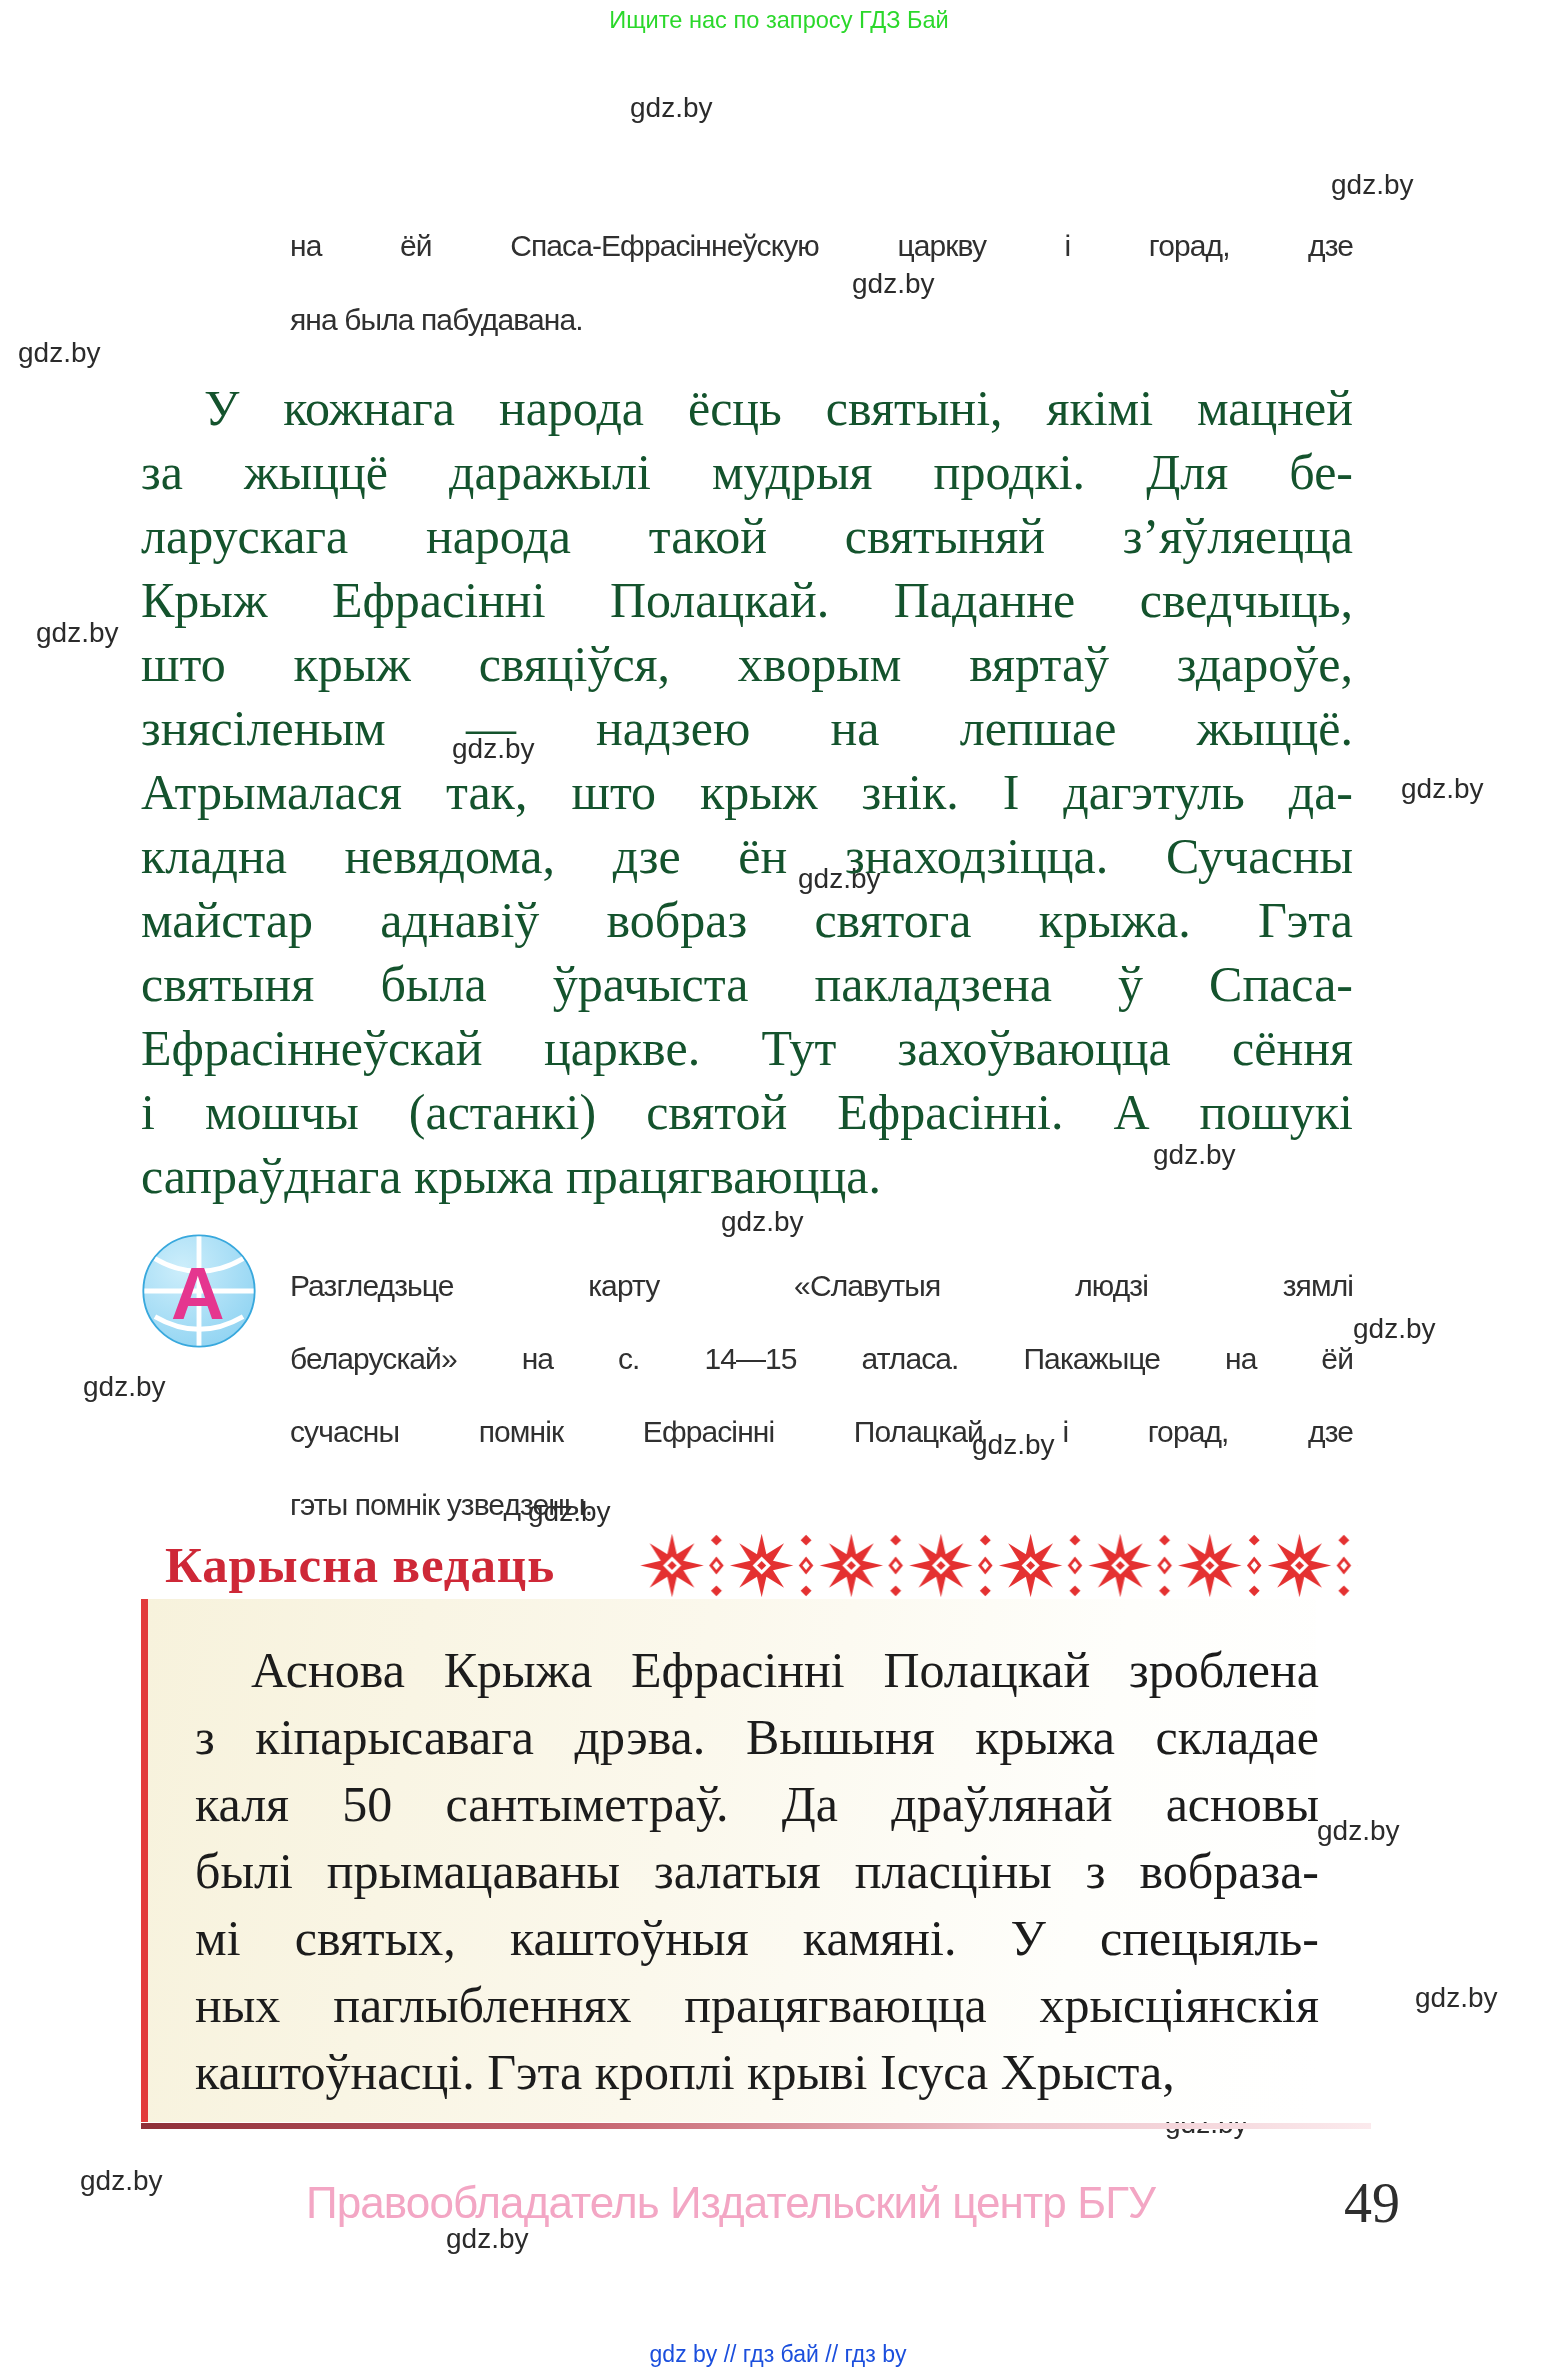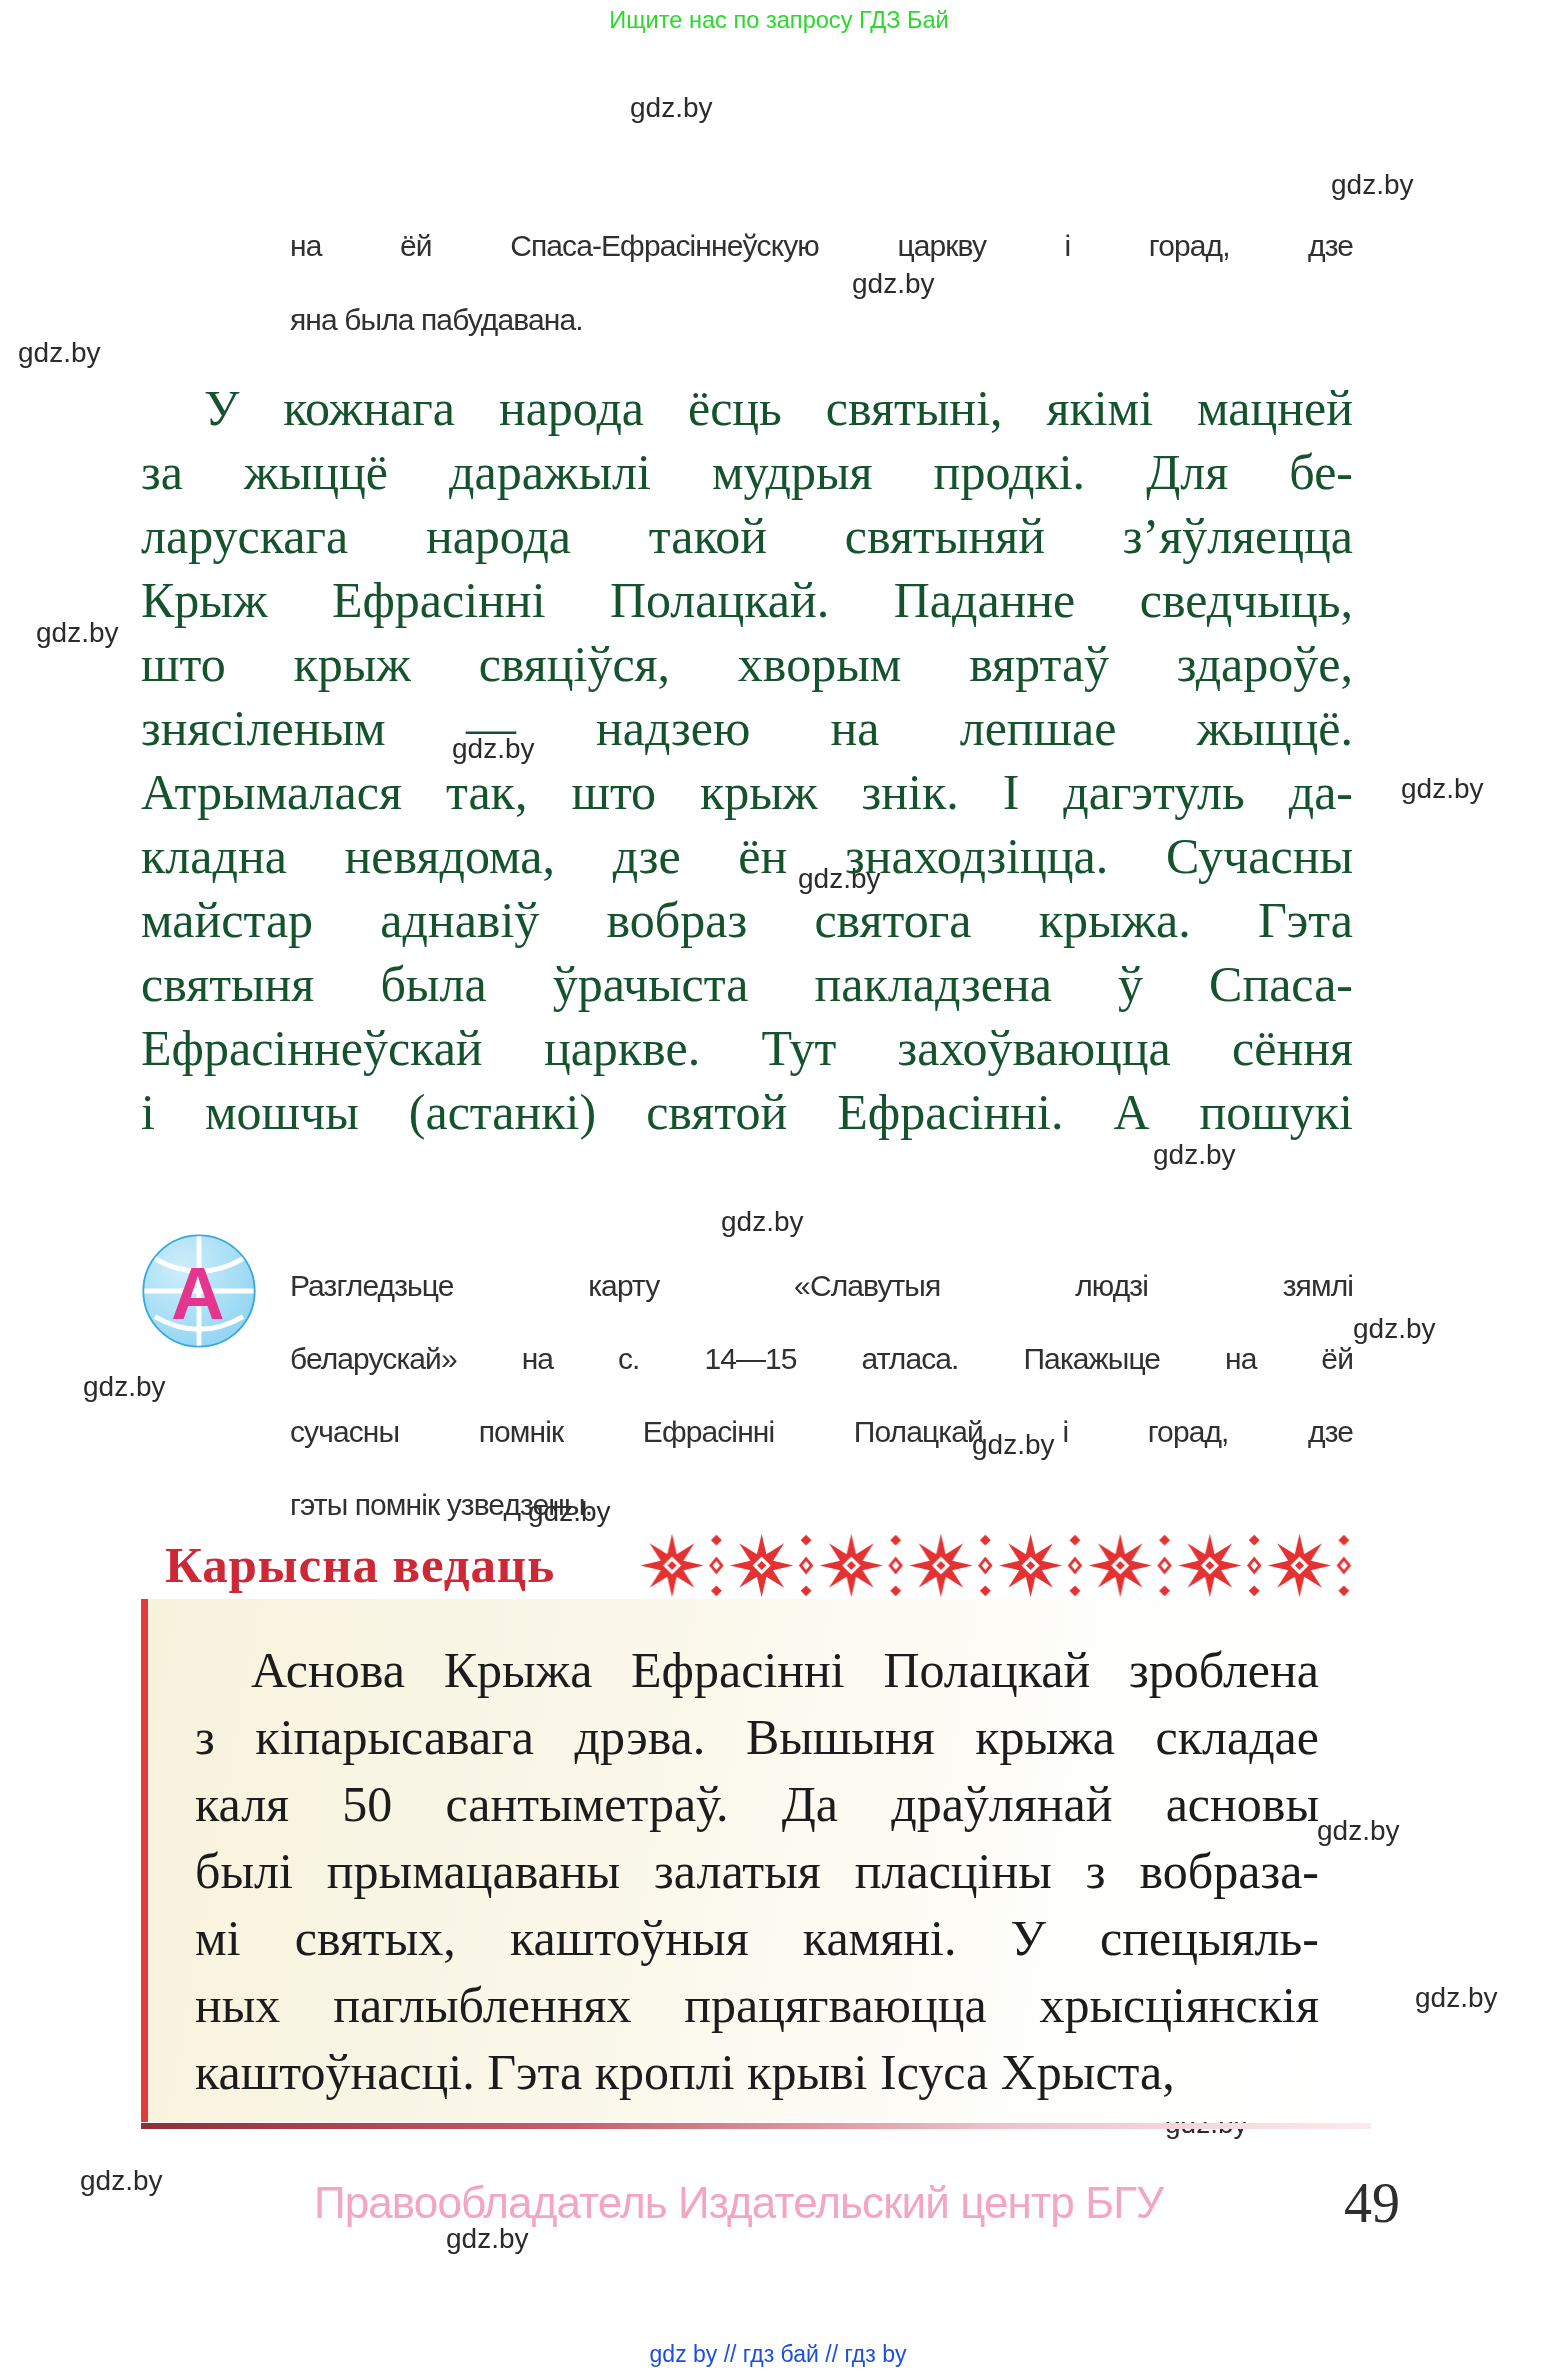--- a/index.html
+++ b/index.html
@@ -71,21 +71,20 @@
     position: absolute;
     left: 141px; top: 2123px;
     width: 1230px; height: 6.3px;
     background: linear-gradient(to right, #8e2f38, #c4606c 35%, #eec3ca 70%, #fbeaed);
   }
   .copyright {
     position: absolute; left: 306px; top: 2178px;
     font: 44px "Liberation Sans", sans-serif;
     letter-spacing: -0.9px;
     color: #f3a6c4;
-    margin-left: 8px;
   }
   .pagenum {
     position: absolute; left: 1344px; top: 2171px;
     font: 56px "Liberation Serif", serif;
     color: #2e2e2e;
   }
   .links {
     position: absolute; left: 0; right: 0; top: 2341px;
     text-align: center;
     font: 23px "Liberation Sans", sans-serif;
@@ -132,20 +131,21 @@
       <div class="line">ларускага народа такой святыняй з’яўляецца</div>
       <div class="line">Крыж Ефрасінні Полацкай. Паданне сведчыць,</div>
       <div class="line">што крыж свяціўся, хворым вяртаў здароўе,</div>
       <div class="line">знясіленым — надзею на лепшае жыццё.</div>
       <div class="line">Атрымалася так, што крыж знік. І дагэтуль да-</div>
       <div class="line">кладна невядома, дзе ён знаходзіцца. Сучасны</div>
       <div class="line">майстар аднавіў вобраз святога крыжа. Гэта</div>
       <div class="line">святыня была ўрачыста пакладзена ў Спаса-</div>
       <div class="line">Ефрасіннеўскай царкве. Тут захоўваюцца сёння</div>
       <div class="line">і мошчы (астанкі) святой Ефрасінні. А пошукі</div>
+      <div class="line last">сапраўднага крыжа працягваюцца.</div>
     </div>
 
   <div class="task-icon">
     <svg width="122" height="116" viewBox="0 0 100 100">
       <defs>
         <radialGradient id="gb" cx="35%" cy="30%" r="80%">
           <stop offset="0%" stop-color="#cdeefb"></stop>
           <stop offset="100%" stop-color="#8fd3f2"></stop>
         </radialGradient>
       </defs>

